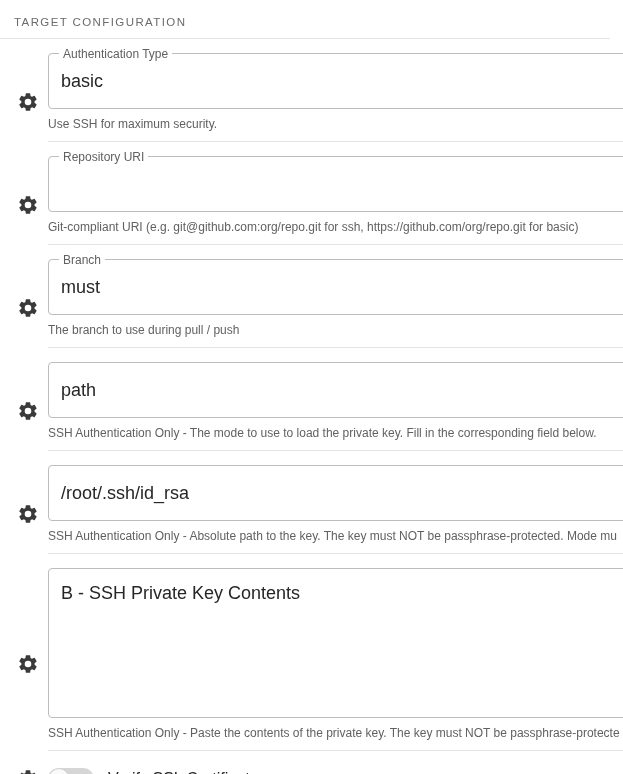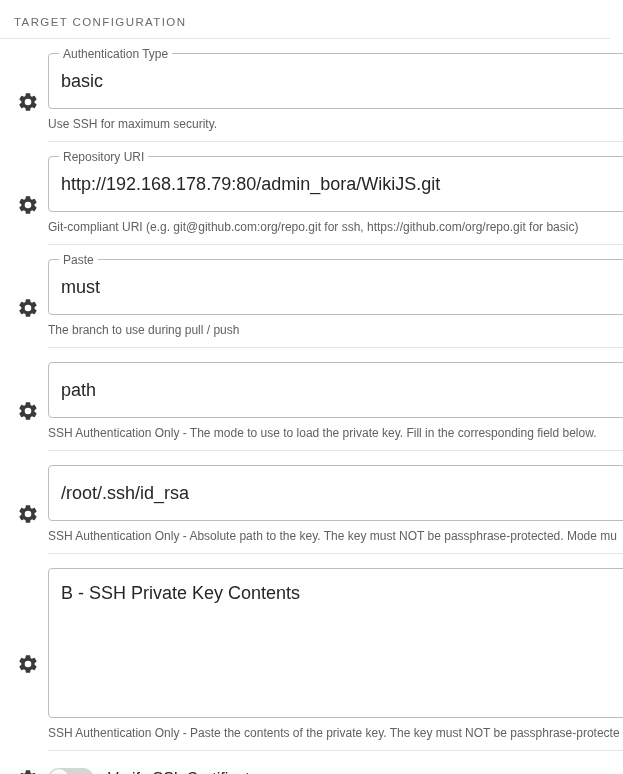--- a/index.html
+++ b/index.html
@@ -171,38 +171,37 @@
   <div class="overflow-clip">
   <div class="field-row">
     <span class="gear">
       <svg width="22" height="22" viewBox="0 0 24 24">
             <path fill="#3a3a3a" d="M19.14 12.94a7.43 7.43 0 000-1.88l2.03-1.58a.5.5 0 00.12-.64l-1.92-3.32a.5.5 0 00-.6-.22l-2.39.96a7.3 7.3 0 00-1.63-.94l-.36-2.54a.5.5 0 00-.5-.42h-3.84a.5.5 0 00-.5.42l-.36 2.54c-.59.24-1.13.56-1.63.94l-2.39-.96a.5.5 0 00-.6.22L2.65 8.84a.5.5 0 00.12.64l2.03 1.58a7.43 7.43 0 000 1.88l-2.03 1.58a.5.5 0 00-.12.64l1.92 3.32c.12.21.37.29.6.22l2.39-.96c.5.38 1.04.7 1.63.94l.36 2.54c.04.24.25.42.5.42h3.84c.25 0 .46-.18.5-.42l.36-2.54c.59-.24 1.13-.56 1.63-.94l2.39.96c.23.07.48-.01.6-.22l1.92-3.32a.5.5 0 00-.12-.64l-2.03-1.58zM12 15.6A3.6 3.6 0 1112 8.4a3.6 3.6 0 010 7.2z"></path>
           </svg>
     </span>
     <div class="field-wrap">
       <div class="outlined">
         <span class="legend">Repository URI</span>
-        <span class="value">http://192.168.178.79:80/admin_bora/WikiJS.git</span>
       </div>
       <div class="hint">Git-compliant URI (e.g. git@github.com:org/repo.git for ssh, https://github.com/org/repo.git for basic)</div>
       <div class="hint-divider"></div>
     </div>
   </div>
   </div>
 
   <div class="overflow-clip">
   <div class="field-row">
     <span class="gear">
       <svg width="22" height="22" viewBox="0 0 24 24">
             <path fill="#3a3a3a" d="M19.14 12.94a7.43 7.43 0 000-1.88l2.03-1.58a.5.5 0 00.12-.64l-1.92-3.32a.5.5 0 00-.6-.22l-2.39.96a7.3 7.3 0 00-1.63-.94l-.36-2.54a.5.5 0 00-.5-.42h-3.84a.5.5 0 00-.5.42l-.36 2.54c-.59.24-1.13.56-1.63.94l-2.39-.96a.5.5 0 00-.6.22L2.65 8.84a.5.5 0 00.12.64l2.03 1.58a7.43 7.43 0 000 1.88l-2.03 1.58a.5.5 0 00-.12.64l1.92 3.32c.12.21.37.29.6.22l2.39-.96c.5.38 1.04.7 1.63.94l.36 2.54c.04.24.25.42.5.42h3.84c.25 0 .46-.18.5-.42l.36-2.54c.59-.24 1.13-.56 1.63-.94l2.39.96c.23.07.48-.01.6-.22l1.92-3.32a.5.5 0 00-.12-.64l-2.03-1.58zM12 15.6A3.6 3.6 0 1112 8.4a3.6 3.6 0 010 7.2z"></path>
           </svg>
     </span>
     <div class="field-wrap">
       <div class="outlined">
-        <span class="legend">Paste</span>
+        <span class="legend">Branch</span>
         <span class="value">must</span>
       </div>
       <div class="hint">The branch to use during pull / push</div>
       <div class="hint-divider"></div>
     </div>
   </div>
   </div>
 
   <div class="overflow-clip">
   <div class="field-row">

